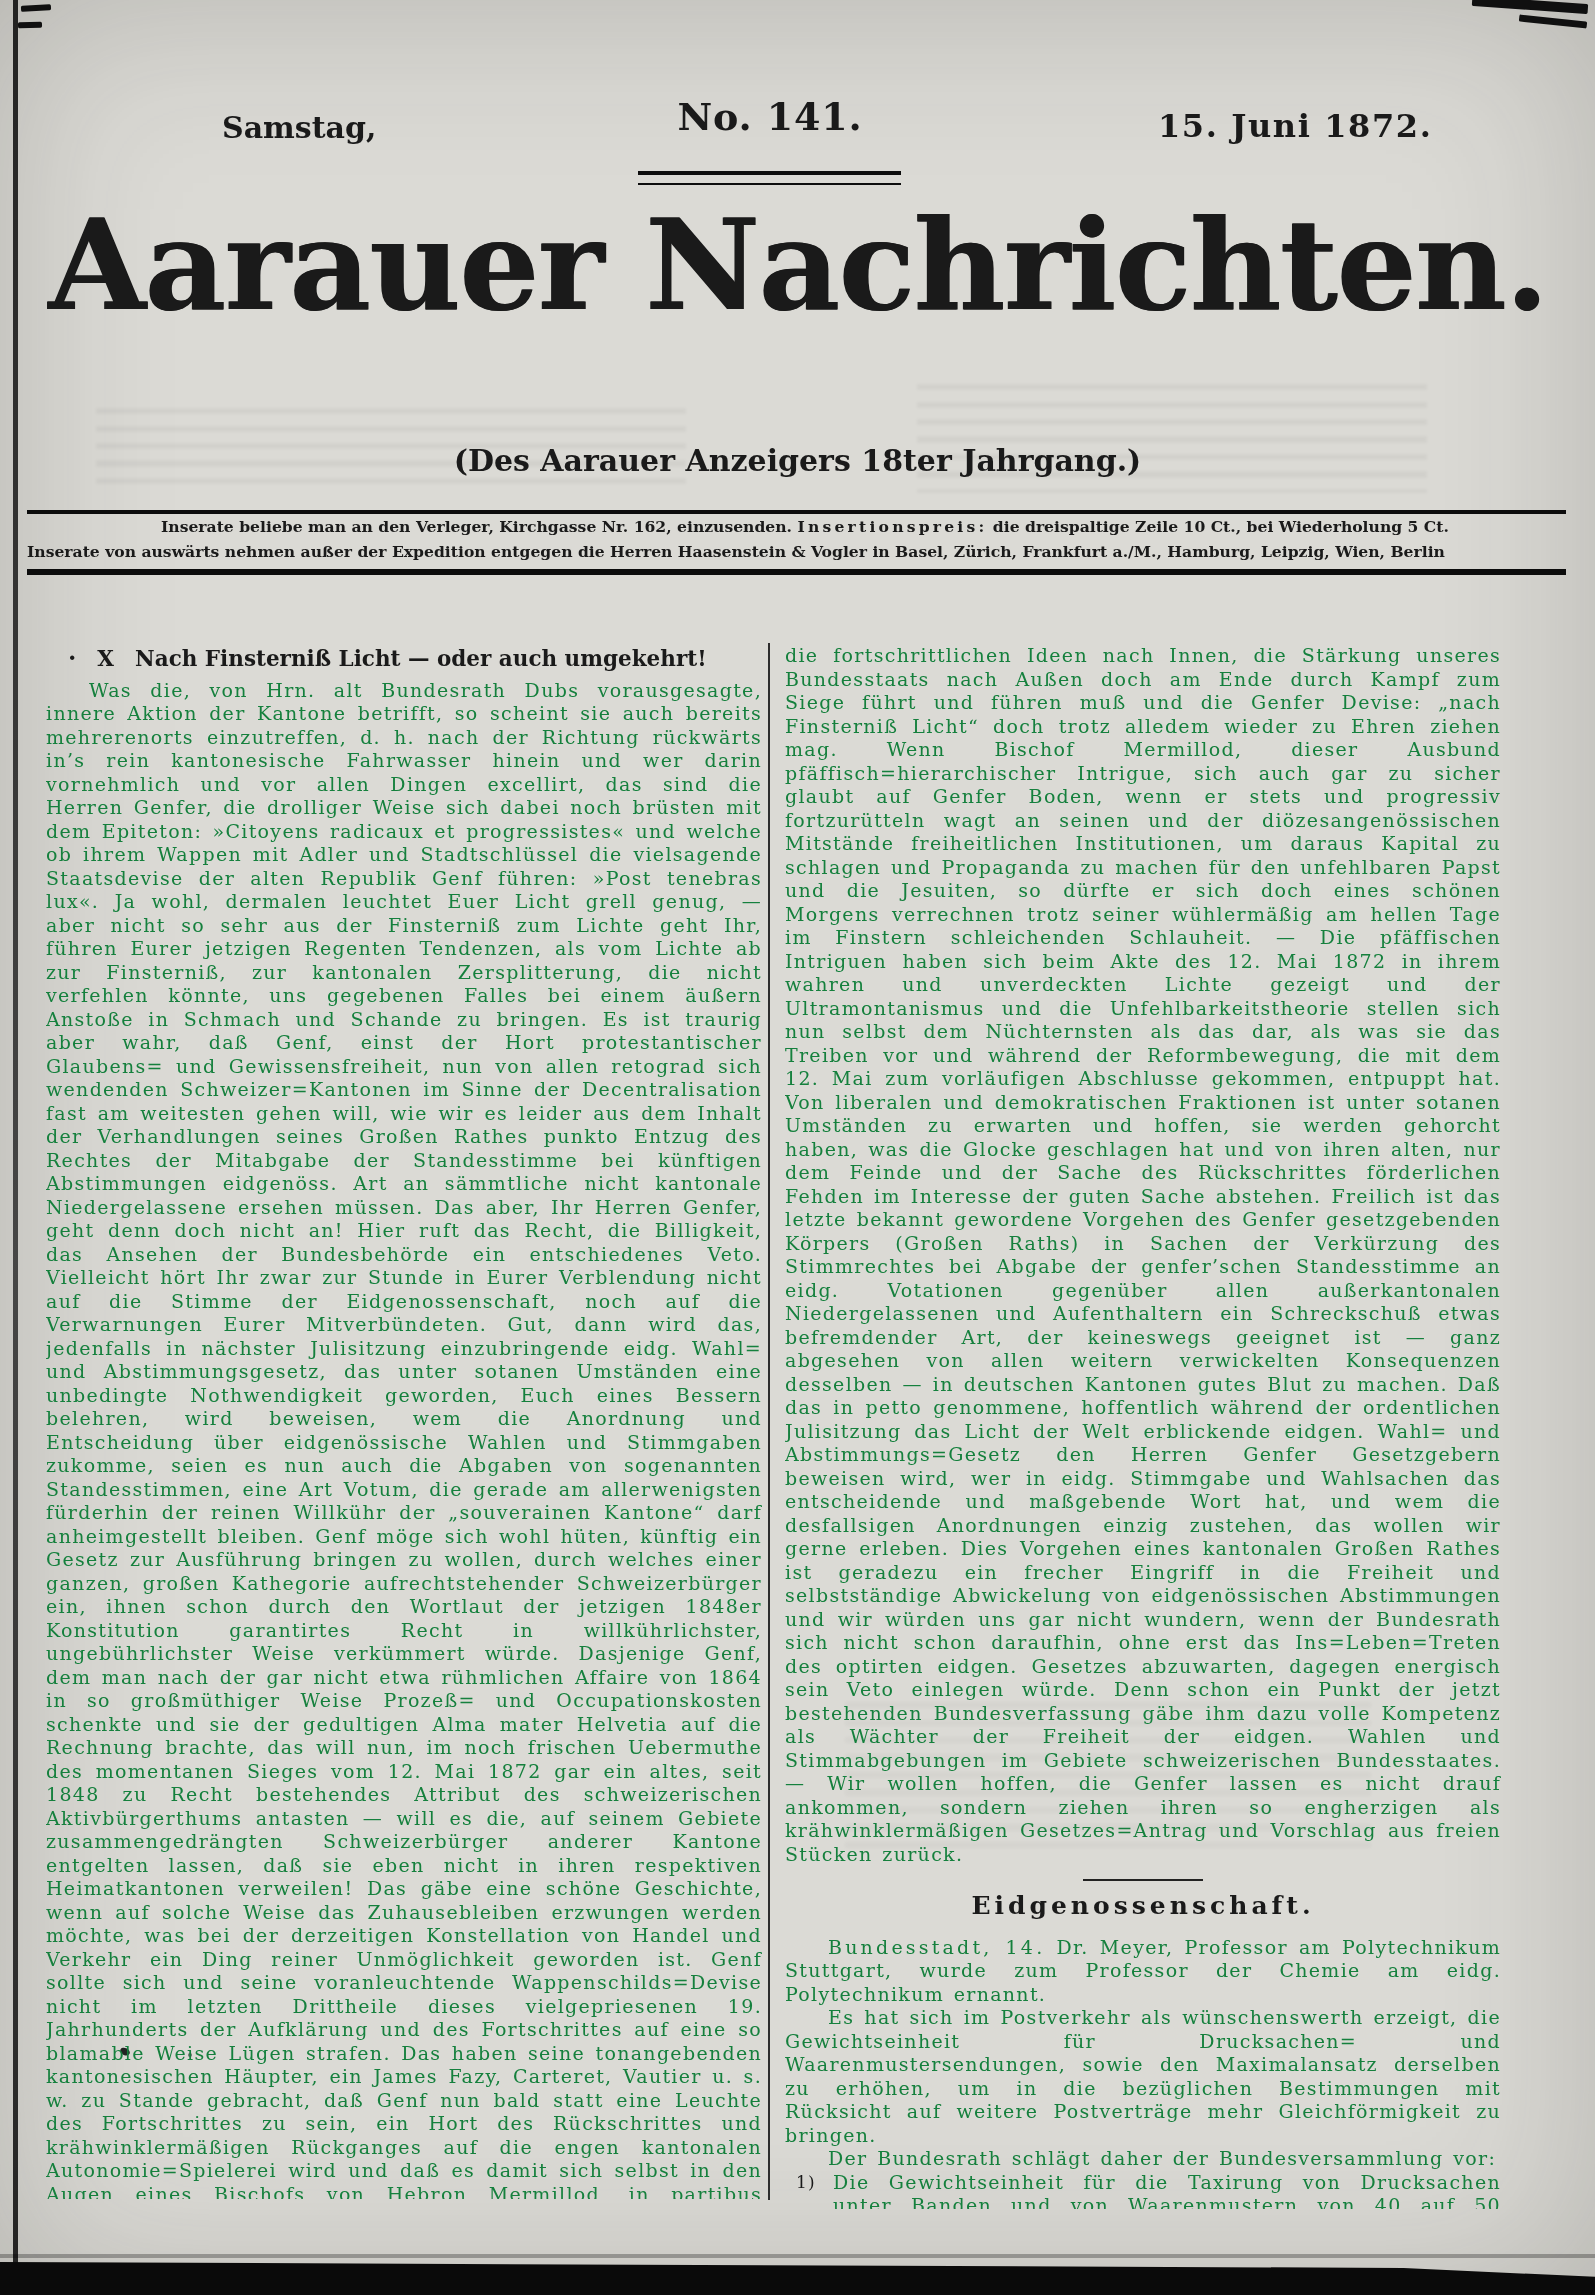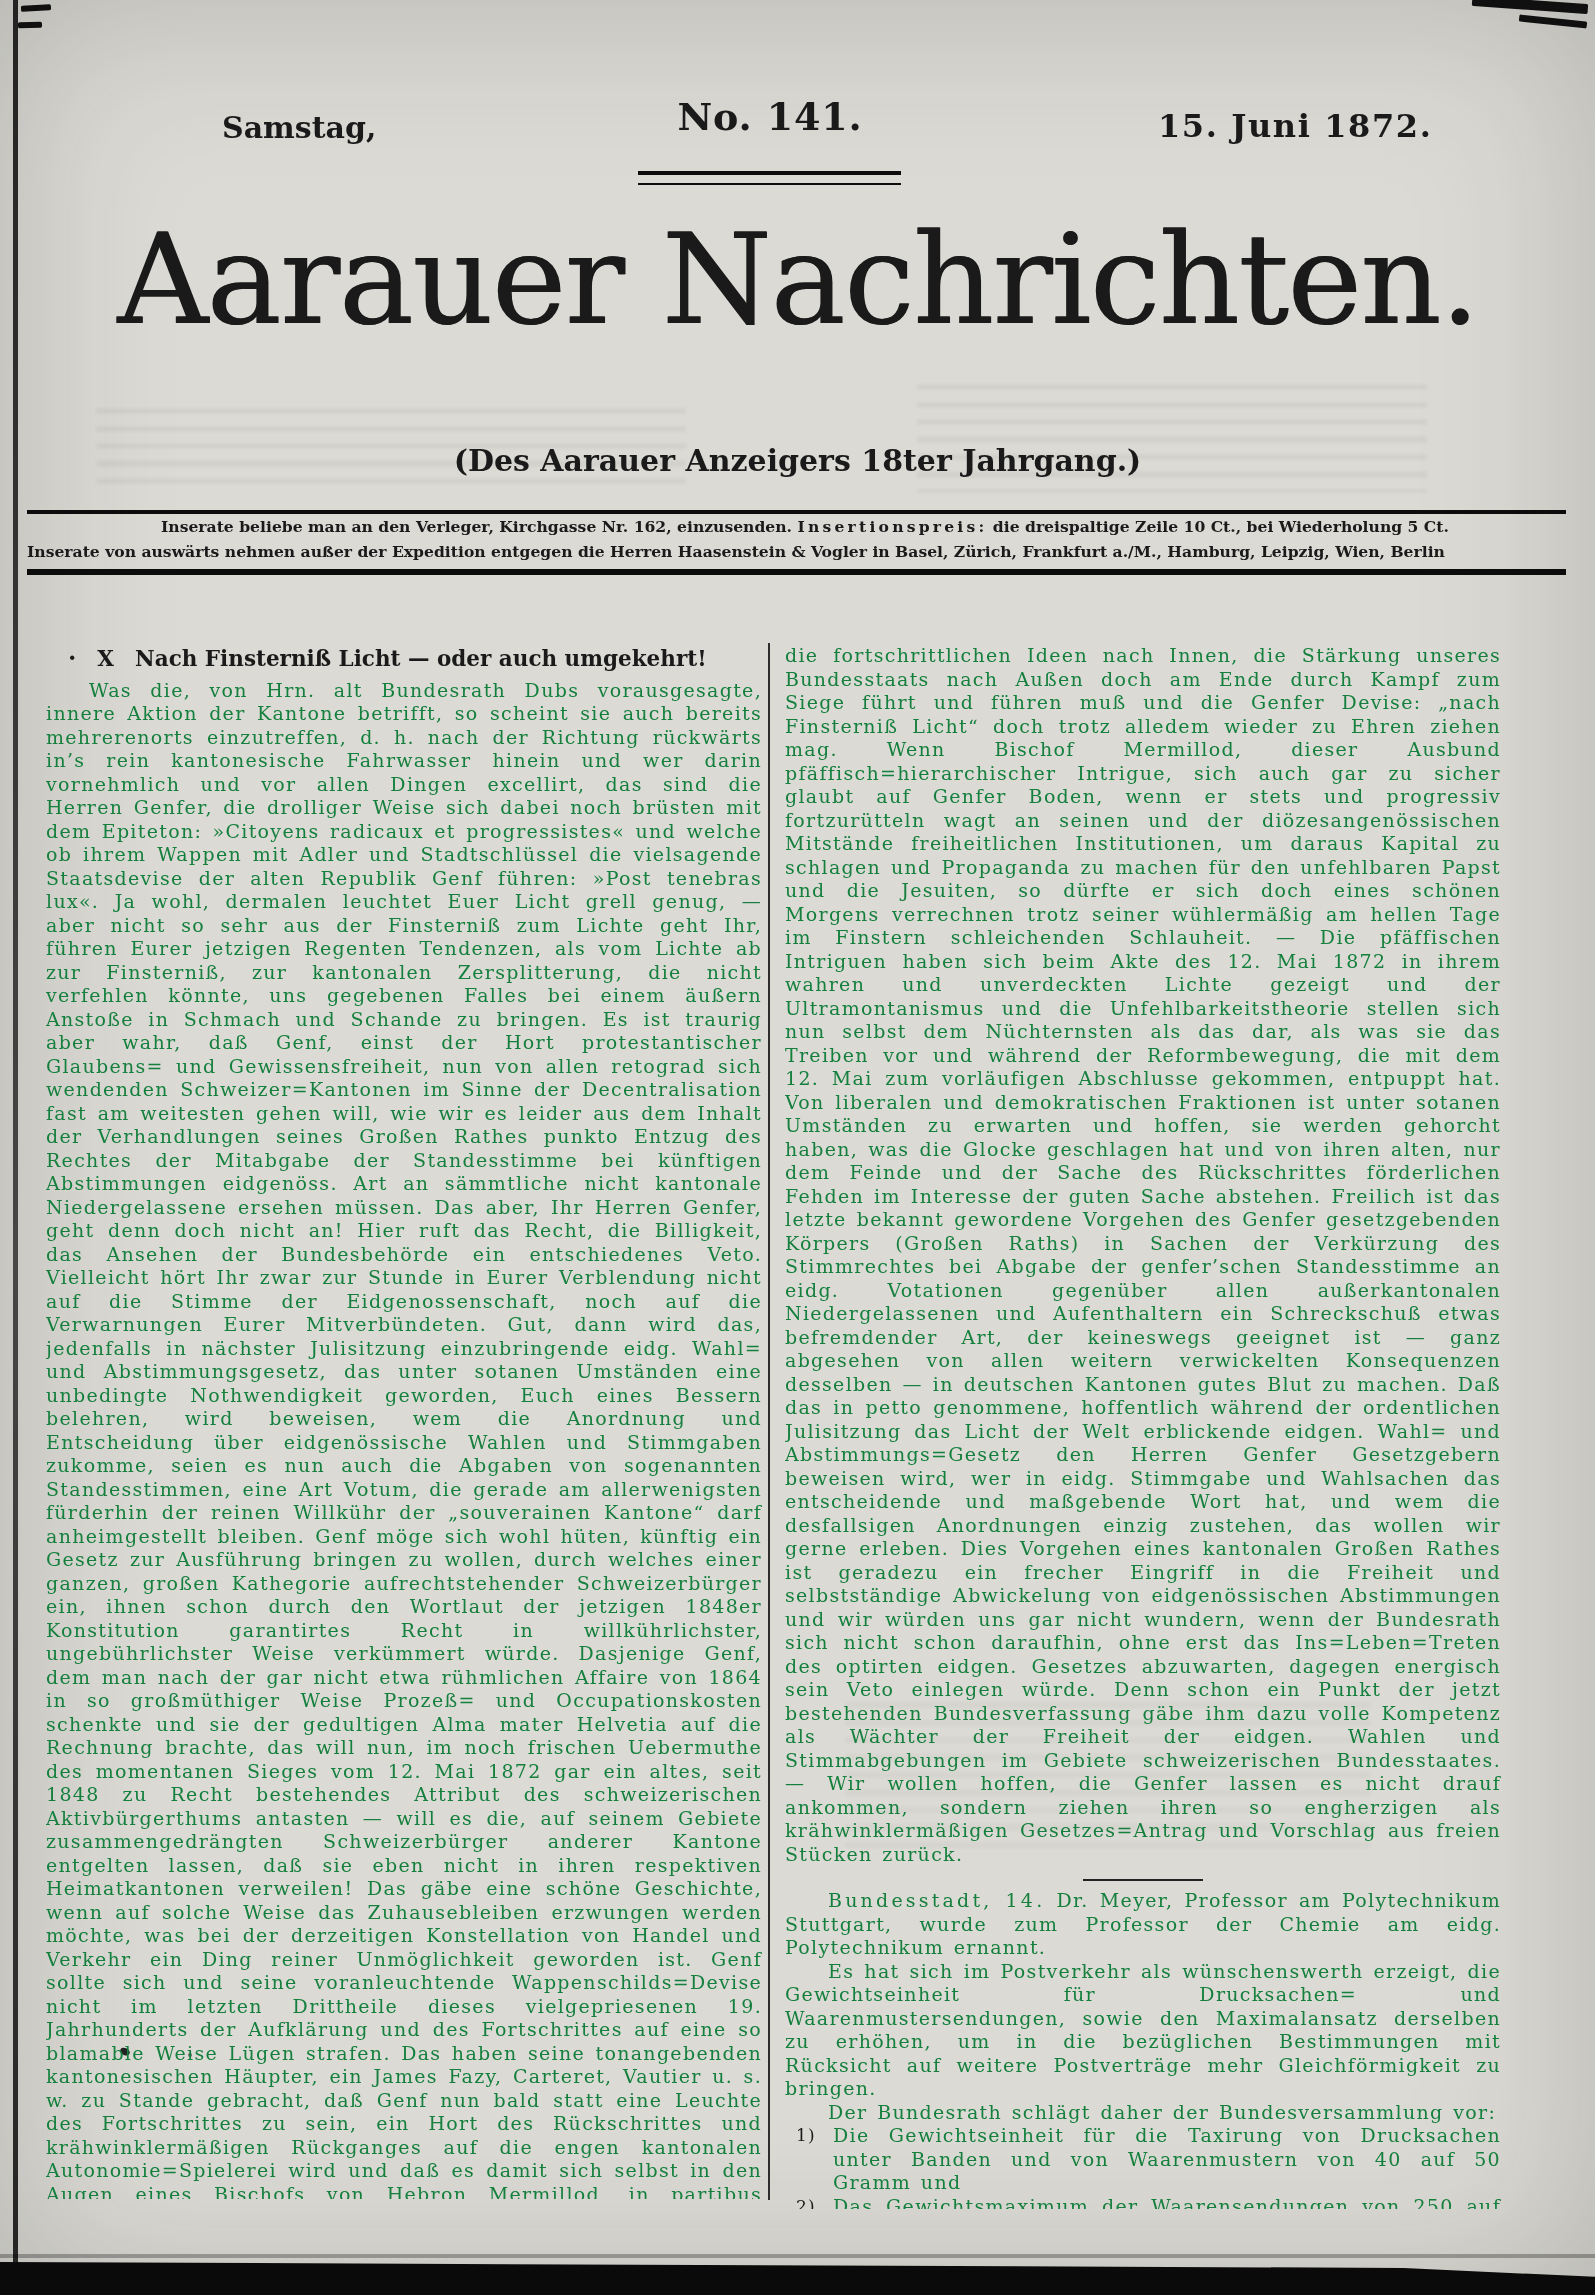--- a/index.html
+++ b/index.html
@@ -27,22 +27,22 @@
   
   .hdr-day{position:absolute;left:222px;top:110px;font-size:30px;font-weight:bold;}
   .hdr-no{position:absolute;left:770px;top:94px;transform:translateX(-50%);
        font-size:38px;font-weight:bold;letter-spacing:0.8px;}
   .hdr-rule{position:absolute;left:638px;top:171px;width:263px;height:8px;
        border-top:4px solid #0d0d0d;border-bottom:2.4px solid #0d0d0d;}
   .hdr-date{position:absolute;left:1158px;top:107px;font-size:32px;font-weight:bold;letter-spacing:1.6px;}
 
   
   .masthead{position:absolute;left:0;top:199px;width:100%;text-align:center;
-       font-size:126px;font-weight:normal;letter-spacing:-1.6px;line-height:1.05;
-       text-shadow:0.8px 0 0 currentColor;margin-top:15px;}
+       font-size:126px;font-weight:bold;letter-spacing:-1.6px;line-height:1.05;
+       text-shadow:0.8px 0 0 currentColor;}
   .subtitle{position:absolute;left:0;top:443px;width:100%;text-align:center;
        font-size:30px;font-weight:bold;}
 
   
   .imprint{position:absolute;left:27px;top:510px;width:1539px;}
   .rule-a{height:4px;background:#0c0c0c;}
   .rule-b{height:6.4px;background:#0c0c0c;margin-top:4.8px;}
   .imprint p{margin:0;font-size:15.6px;font-weight:bold;line-height:25px;
        white-space:nowrap;overflow:hidden;}
   .imprint .l1{margin-top:4px;}
@@ -111,20 +111,21 @@
       <span class="art-bullet">·</span>
       <span>X</span>
       <span>Nach Finsterniß Licht — oder auch umgekehrt!</span>
     </div>
     <p class="bodytext indent">Was die, von Hrn. alt Bundesrath Dubs vorausgesagte, innere Aktion der Kantone betrifft, so scheint sie auch bereits mehrerenorts einzutreffen, d. h. nach der Richtung rückwärts in’s rein kantonesische Fahrwasser hinein und wer darin vornehmlich und vor allen Dingen excellirt, das sind die Herren Genfer, die drolliger Weise sich dabei noch brüsten mit dem Epiteton: »Citoyens radicaux et progressistes« und welche ob ihrem Wappen mit Adler und Stadtschlüssel die vielsagende Staatsdevise der alten Republik Genf führen: »Post tenebras lux«. Ja wohl, dermalen leuchtet Euer Licht grell genug, — aber nicht so sehr aus der Finsterniß zum Lichte geht Ihr, führen Eurer jetzigen Regenten Tendenzen, als vom Lichte ab zur Finsterniß, zur kantonalen Zersplitterung, die nicht verfehlen könnte, uns gegebenen Falles bei einem äußern Anstoße in Schmach und Schande zu bringen. Es ist traurig aber wahr, daß Genf, einst der Hort protestantischer Glaubens= und Gewissensfreiheit, nun von allen retograd sich wendenden Schweizer=Kantonen im Sinne der Decentralisation fast am weitesten gehen will, wie wir es leider aus dem Inhalt der Verhandlungen seines Großen Rathes punkto Entzug des Rechtes der Mitabgabe der Standesstimme bei künftigen Abstimmungen eidgenöss. Art an sämmtliche nicht kantonale Niedergelassene ersehen müssen. Das aber, Ihr Herren Genfer, geht denn doch nicht an! Hier ruft das Recht, die Billigkeit, das Ansehen der Bundesbehörde ein entschiedenes Veto. Vielleicht hört Ihr zwar zur Stunde in Eurer Verblendung nicht auf die Stimme der Eidgenossenschaft, noch auf die Verwarnungen Eurer Mitverbündeten. Gut, dann wird das, jedenfalls in nächster Julisitzung einzubringende eidg. Wahl= und Abstimmungsgesetz, das unter sotanen Umständen eine unbedingte Nothwendigkeit geworden, Euch eines Bessern belehren, wird beweisen, wem die Anordnung und Entscheidung über eidgenössische Wahlen und Stimmgaben zukomme, seien es nun auch die Abgaben von sogenannten Standesstimmen, eine Art Votum, die gerade am allerwenigsten fürderhin der reinen Willkühr der „souverainen Kantone“ darf anheimgestellt bleiben. Genf möge sich wohl hüten, künftig ein Gesetz zur Ausführung bringen zu wollen, durch welches einer ganzen, großen Kathegorie aufrechtstehender Schweizerbürger ein, ihnen schon durch den Wortlaut der jetzigen 1848er Konstitution garantirtes Recht in willkührlichster, ungebührlichster Weise verkümmert würde. Dasjenige Genf, dem man nach der gar nicht etwa rühmlichen Affaire von 1864 in so großmüthiger Weise Prozeß= und Occupationskosten schenkte und sie der gedultigen Alma mater Helvetia auf die Rechnung brachte, das will nun, im noch frischen Uebermuthe des momentanen Sieges vom 12. Mai 1872 gar ein altes, seit 1848 zu Recht bestehendes Attribut des schweizerischen Aktivbürgerthums antasten — will es die, auf seinem Gebiete zusammengedrängten Schweizerbürger anderer Kantone entgelten lassen, daß sie eben nicht in ihren respektiven Heimatkantonen verweilen! Das gäbe eine schöne Geschichte, wenn auf solche Weise das Zuhausebleiben erzwungen werden möchte, was bei der derzeitigen Konstellation von Handel und Verkehr ein Ding reiner Unmöglichkeit geworden ist. Genf sollte sich und seine voranleuchtende Wappenschilds=Devise nicht im letzten Drittheile dieses vielgepriesenen 19. Jahrhunderts der Aufklärung und des Fortschrittes auf eine so blamable Weise Lügen strafen. Das haben seine tonangebenden kantonesischen Häupter, ein James Fazy, Carteret, Vautier u. s. w. zu Stande gebracht, daß Genf nun bald statt eine Leuchte des Fortschrittes zu sein, ein Hort des Rückschrittes und krähwinklermäßigen Rückganges auf die engen kantonalen Autonomie=Spielerei wird und daß es damit sich selbst in den Augen eines Bischofs von Hebron Mermillod, in partibus infidelium genannt, zu rehabilitiren beginnt, was in der That sehr, recht sehr bezeichnend für Genf’s derzeitiges Regime ist. Doch trösten wir uns auch darüber; noch ist selbst am südwestlichen Endstriche des klassischen Genfersee’s nicht was man sagt: „Hopfen und Malz verloren!“ — Es gibt dort der regen, unentwegten Kämpen für Freiheit und Recht, der Stützen des schweizerischen nationalen Zusammengehörigkeitsgefühles auch noch Viele. Sie werden mit den Reform= und Fortschrittsfreunden der deutschen Schweiz vereint und muthig fortkämpfen den guten Kampf, der</p>
   </div>
 
   <div class="col col-right">
     <p class="bodytext">die fortschrittlichen Ideen nach Innen, die Stärkung unseres Bundesstaats nach Außen doch am Ende durch Kampf zum Siege führt und führen muß und die Genfer Devise: „nach Finsterniß Licht“ doch trotz alledem wieder zu Ehren ziehen mag. Wenn Bischof Mermillod, dieser Ausbund pfäffisch=hierarchischer Intrigue, sich auch gar zu sicher glaubt auf Genfer Boden, wenn er stets und progressiv fortzurütteln wagt an seinen und der diözesangenössischen Mitstände freiheitlichen Institutionen, um daraus Kapital zu schlagen und Propaganda zu machen für den unfehlbaren Papst und die Jesuiten, so dürfte er sich doch eines schönen Morgens verrechnen trotz seiner wühlermäßig am hellen Tage im Finstern schleichenden Schlauheit. — Die pfäffischen Intriguen haben sich beim Akte des 12. Mai 1872 in ihrem wahren und unverdeckten Lichte gezeigt und der Ultramontanismus und die Unfehlbarkeitstheorie stellen sich nun selbst dem Nüchternsten als das dar, als was sie das Treiben vor und während der Reformbewegung, die mit dem 12. Mai zum vorläufigen Abschlusse gekommen, entpuppt hat. Von liberalen und demokratischen Fraktionen ist unter sotanen Umständen zu erwarten und hoffen, sie werden gehorcht haben, was die Glocke geschlagen hat und von ihren alten, nur dem Feinde und der Sache des Rückschrittes förderlichen Fehden im Interesse der guten Sache abstehen. Freilich ist das letzte bekannt gewordene Vorgehen des Genfer gesetzgebenden Körpers (Großen Raths) in Sachen der Verkürzung des Stimmrechtes bei Abgabe der genfer’schen Standesstimme an eidg. Votationen gegenüber allen außerkantonalen Niedergelassenen und Aufenthaltern ein Schreckschuß etwas befremdender Art, der keineswegs geeignet ist — ganz abgesehen von allen weitern verwickelten Konsequenzen desselben — in deutschen Kantonen gutes Blut zu machen. Daß das in petto genommene, hoffentlich während der ordentlichen Julisitzung das Licht der Welt erblickende eidgen. Wahl= und Abstimmungs=Gesetz den Herren Genfer Gesetzgebern beweisen wird, wer in eidg. Stimmgabe und Wahlsachen das entscheidende und maßgebende Wort hat, und wem die desfallsigen Anordnungen einzig zustehen, das wollen wir gerne erleben. Dies Vorgehen eines kantonalen Großen Rathes ist geradezu ein frecher Eingriff in die Freiheit und selbstständige Abwickelung von eidgenössischen Abstimmungen und wir würden uns gar nicht wundern, wenn der Bundesrath sich nicht schon daraufhin, ohne erst das Ins=Leben=Treten des optirten eidgen. Gesetzes abzuwarten, dagegen energisch sein Veto einlegen würde. Denn schon ein Punkt der jetzt bestehenden Bundesverfassung gäbe ihm dazu volle Kompetenz als Wächter der Freiheit der eidgen. Wahlen und Stimmabgebungen im Gebiete schweizerischen Bundesstaates. — Wir wollen hoffen, die Genfer lassen es nicht drauf ankommen, sondern ziehen ihren so engherzigen als krähwinklermäßigen Gesetzes=Antrag und Vorschlag aus freien Stücken zurück.</p>
     <div class="sep-rule"></div>
+    <div class="sec-head sperr2">Eidgenossenschaft.</div>
     <p class="bodytext indent"><span class="sperr">Bundesstadt, 14.</span><span> Dr. Meyer, Professor am Polytechnikum Stuttgart, wurde zum Professor der Chemie am eidg. Polytechnikum ernannt.</span></p>
     <p class="bodytext indent">Es hat sich im Postverkehr als wünschenswerth erzeigt, die Gewichtseinheit für Drucksachen= und Waarenmustersendungen, sowie den Maximalansatz derselben zu erhöhen, um in die bezüglichen Bestimmungen mit Rücksicht auf weitere Postverträge mehr Gleichförmigkeit zu bringen.</p>
     <p class="bodytext indent">Der Bundesrath schlägt daher der Bundesversammlung vor:</p>
     <div class="list">
       <div class="list-item">
         <span class="list-num">1)</span>
         <p class="bodytext list-text">Die Gewichtseinheit für die Taxirung von Drucksachen unter Banden und von Waarenmustern von 40 auf 50 Gramm und</p>
       </div>
       <div class="list-item">
         <span class="list-num">2)</span>

